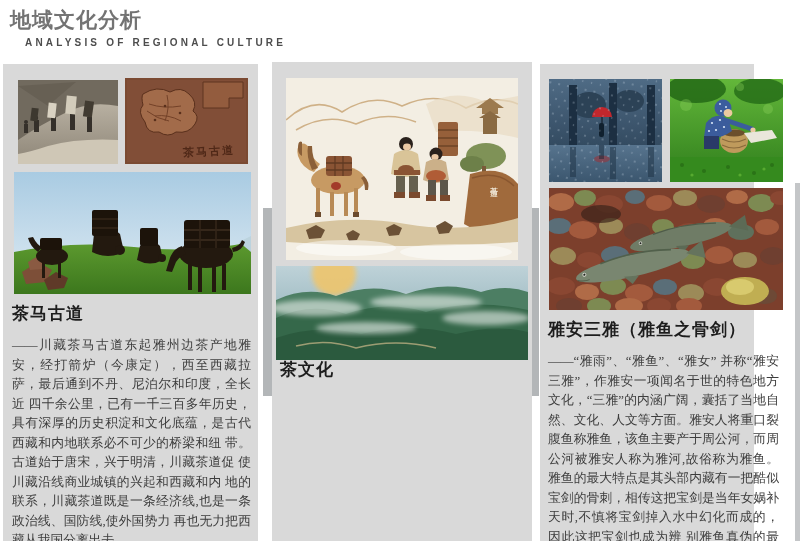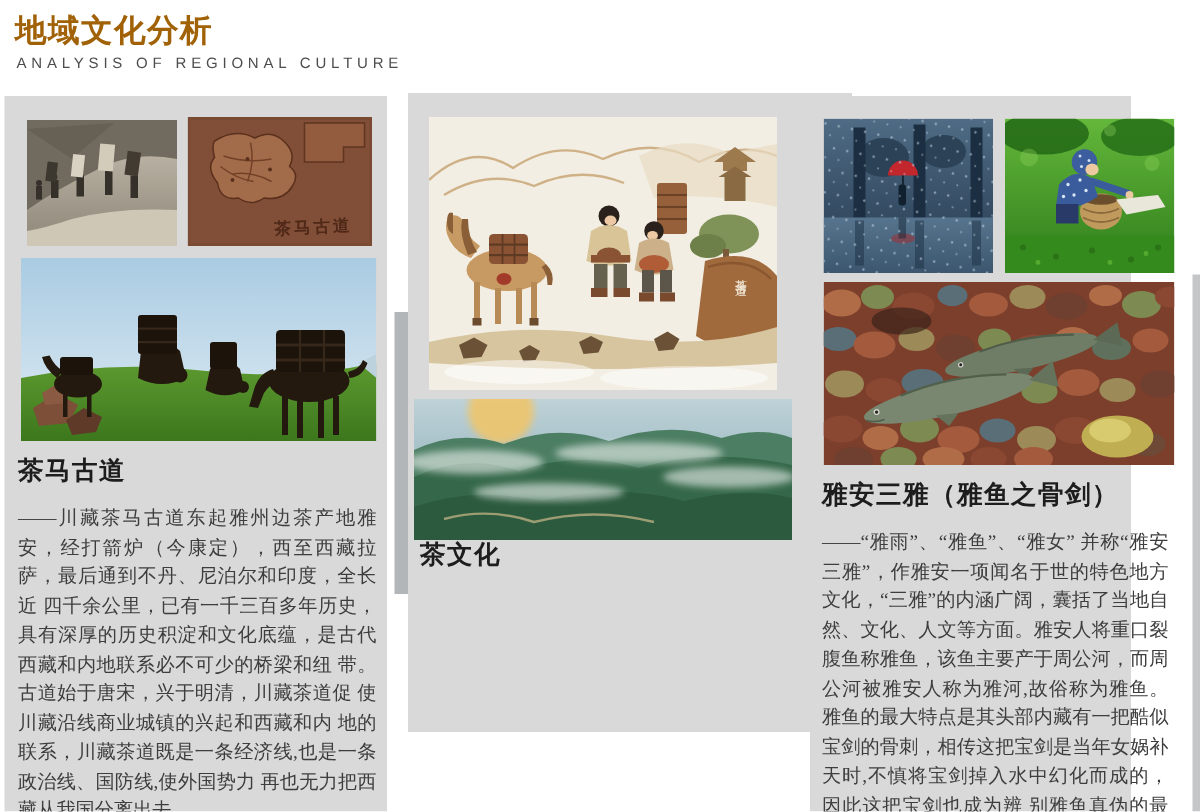--- a/index.html
+++ b/index.html
@@ -1,33 +1,33 @@
 <!DOCTYPE html>
 <html><head>
 <meta charset="utf-8">
 <style>
   html,body{margin:0;padding:0;background:#ffffff;}
   body{width:800px;height:541px;position:relative;overflow:hidden;
        font-family:"Liberation Sans",sans-serif;}
   .abs{position:absolute;}
 
   
-  .hd-title{left:10px;top:6px;font-size:21px;font-weight:700;color:#a16207;
+  .hd-title{left:10px;top:6px;font-size:21px;font-weight:700;color:#737373;
             letter-spacing:1px;font-family:Liberation Serif, serif;}
-  .hd-sub{left:11px;top:37px;font-size:10px;font-weight:400;color:#4d4d4d;
+  .hd-sub{left:25px;top:37px;font-size:10px;font-weight:700;color:#4d4d4d;
           letter-spacing:3.2px;}
 
   
   .accent-mid{left:263px;top:208px;width:276px;height:188px;background:#b3b6b8;z-index:0;}
   .accent-right{left:795px;top:183px;width:5px;height:358px;background:#c4c6c8;z-index:0;}
 
   
   .panel{background:#d9d9d9;z-index:1;}
   .panel-left{left:3px;top:64px;width:255px;height:477px;}
-  .panel-mid{left:272px;top:62px;width:260px;height:426px;padding-left:36px;}
+  .panel-mid{left:272px;top:62px;width:260px;height:479px;}
   .panel-right{left:540px;top:64px;width:214px;height:477px;}
 
   .imgbox{overflow:hidden;}
   .imgbox svg{display:block;width:100%;height:100%;}
 
   .ptitle{font-family:"Liberation Serif","DejaVu Serif",serif;font-size:17px;
           font-weight:600;color:#1d1d1d;letter-spacing:1px;}
   .pbody{font-family:"Liberation Serif","DejaVu Serif",serif;font-size:12.8px;
          line-height:19.5px;color:#3d3d3d;text-align:justify;}
 

